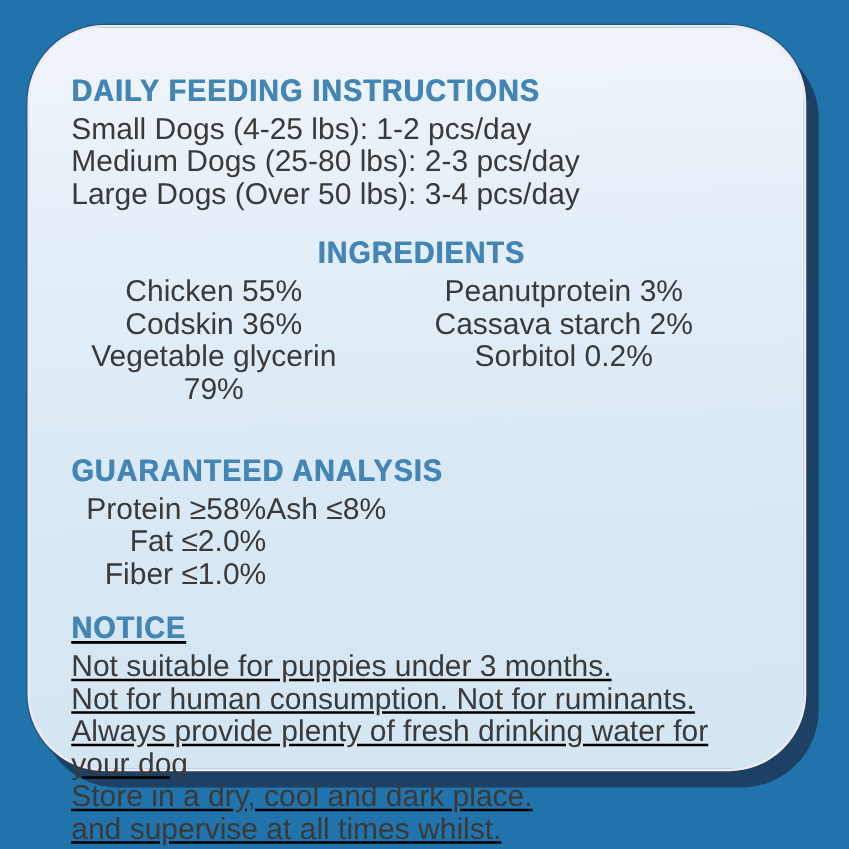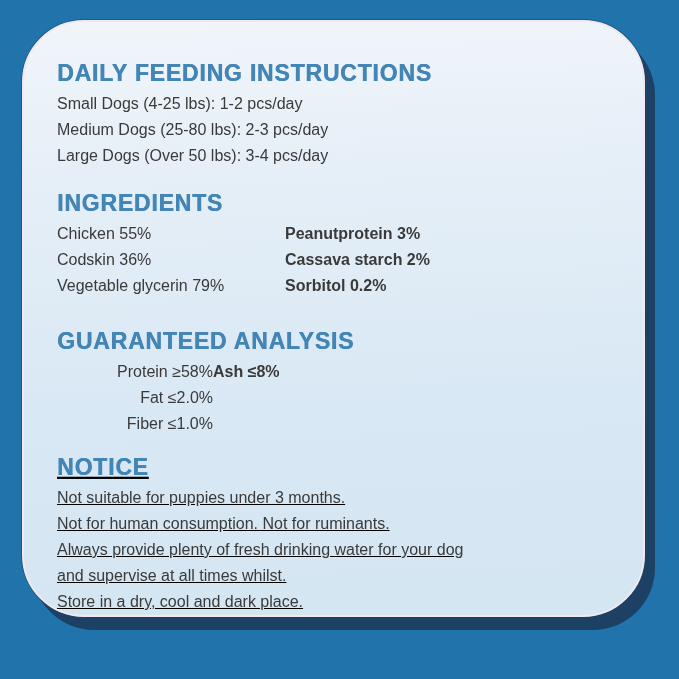--- a/index.html
+++ b/index.html
@@ -35,35 +35,35 @@
     font-weight: 800;
     letter-spacing: 0.8px;
     line-height: 26px;
     margin: 0 0 6px 0;
     transform: scaleY(1.08);
     transform-origin: left center;
     text-shadow: 0.5px 0 0 #4385b5;
   }
   .body-line {
     color: #3a3a3a;
-    font-size: 16px;
+    font-size: 24px;
     line-height: 26px;
   }
   .section {
     margin: 0;
   }
-  .sec-ingredients { margin-top: 20px; }
-  .sec-analysis   { margin-top: 28px; }
+  .sec-ingredients { margin-top: 20px; text-align: center; }
+  .sec-analysis   { margin-top: 38px; }
   .sec-notice     { margin-top: 16px; text-decoration: underline; }
   .cols {
     display: flex;
   }
   .cols .col1-ing { width: 228px; flex: 0 0 auto; }
   .cols .col1-ana { width: 156px; flex: 0 0 auto; text-align: right; }
-  .cols .col2 { flex: 1 1 auto; font-weight: bold; }
+  .cols .col2 { flex: 1 1 auto; }
 </style>
 </head>
 <body>
 
 <div class="card">
   <div class="content">
 
     <div class="section">
       <div class="heading">DAILY FEEDING INSTRUCTIONS</div>
       <div class="body-line">Small Dogs (4-25 lbs): 1-2 pcs/day</div>
@@ -99,18 +99,18 @@
           <div class="body-line">Ash ≤8%</div>
         </div>
       </div>
     </div>
 
     <div class="section sec-notice">
       <div class="heading">NOTICE</div>
       <div class="body-line">Not suitable for puppies under 3 months.</div>
       <div class="body-line">Not for human consumption. Not for ruminants.</div>
       <div class="body-line">Always provide plenty of fresh drinking water for your dog</div>
+      <div class="body-line">Store in a dry, cool and dark place.</div>
       <div class="body-line">and supervise at all times whilst.</div>
-      <div class="body-line">Store in a dry, cool and dark place.</div>
     </div>
 
   </div>
 </div>
 
 </body></html>

